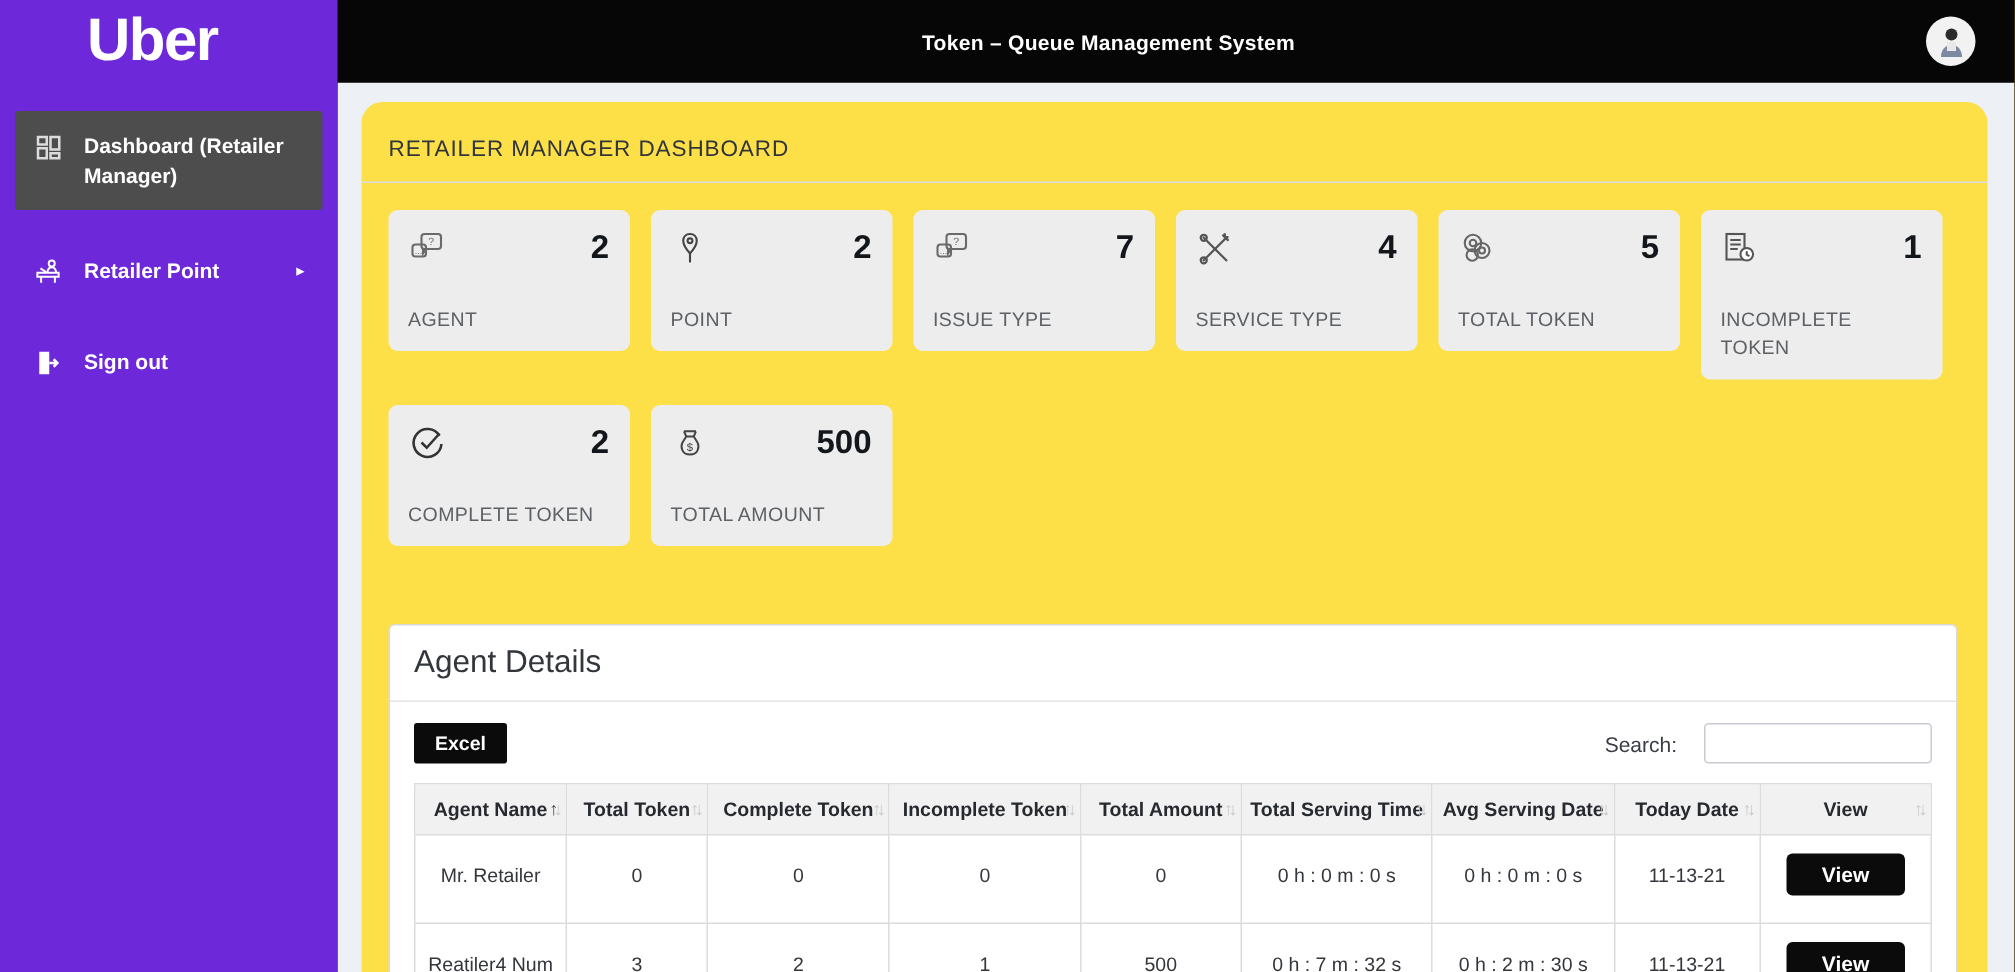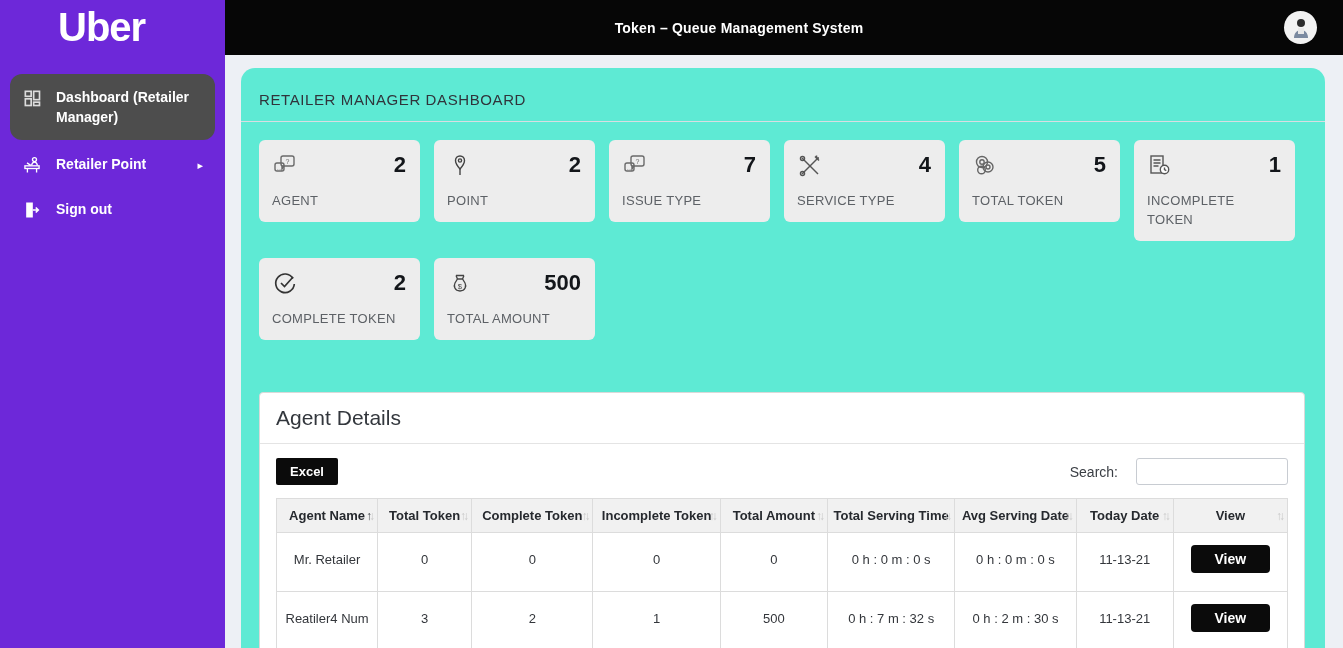--- a/index.html
+++ b/index.html
@@ -13,38 +13,38 @@
     display:flex; align-items:center; justify-content:center;
     color:#fff; font-size:14px; font-weight:700; letter-spacing:.2px; }
   .avatar { position:absolute; right:26px; top:11px; width:33px; height:33px; border-radius:50%;
     background:#f2f2f2; overflow:hidden; display:flex; align-items:center; justify-content:center; cursor:pointer; }
 
   
   .sidebar { position:absolute; left:0; top:0; width:225px; height:648px; background:#6d28d9; z-index:6; }
   .logo { color:#fff; font-size:40px; font-weight:600; letter-spacing:-1px; padding:2px 0 0 58px; line-height:50px; }
   .nav { margin-top:22px; }
   .nav-item { display:flex; align-items:flex-start; gap:14px; color:#fff; font-size:14px; font-weight:700;
-    padding:10px 12px; margin:4px 10px; border-radius:12px; cursor:pointer; line-height:20px; }
+    padding:10px 12px; margin:20px 10px; border-radius:2px; cursor:pointer; line-height:20px; }
   .nav-item.active { background:#4d4d4d; padding-top:13px; padding-bottom:13px; }
   .nav-item .nav-ic { flex:0 0 20px; margin-top:1px; }
   .nav-item .chev { margin-left:auto; font-size:11px; align-self:center; color:#fff; }
 
   
   .main { position:absolute; left:225px; top:55px; width:1118px; height:593px; background:#edf0f5; }
-  .content-card { margin:13px 18px 0 16px; background:#5eead4; border-radius:14px 14px 0 0;
+  .content-card { margin:13px 18px 0 16px; background:#fde047; border-radius:14px 14px 0 0;
     height:580px; padding:14px 20px 0 18px; overflow:hidden; }
   .page-title { font-size:15px; color:#30343b; letter-spacing:.6px; font-weight:500; padding:9px 0 13px 0; }
   .title-divider { border-bottom:1px solid #d9dde2; margin:0 -20px 0 -18px; }
 
   
   .stats { display:flex; flex-wrap:wrap; gap:17px 14px; margin-top:18px; align-items:flex-start; }
   .stat-card { width:161px; min-height:82px; background:#ededed; border-radius:6px; padding:13px 14px 12px 13px; }
   .stat-top { display:flex; justify-content:space-between; align-items:flex-start; }
   .stat-num { font-size:22px; font-weight:700; color:#13161a; line-height:24px; }
-  .stat-label { margin-top:12px; font-size:13px; color:#5d6166; letter-spacing:.3px; line-height:19px; }
+  .stat-label { margin-top:24px; font-size:13px; color:#5d6166; letter-spacing:.3px; line-height:19px; }
   .stat-ic { width:26px; height:26px; }
 
   
   .panel { margin-top:52px; border:1px solid #d9d9d9; border-radius:4px; background:#fff; }
   .panel-header { padding:13px 16px; font-size:21px; color:#33373d; border-bottom:1px solid #e4e4e4; }
   .panel-body { padding:14px 16px 18px 16px; }
   .toolbar { display:flex; align-items:center; }
   .excel-btn { background:#0b0b0b; color:#fff; border:none; font-size:13px; font-weight:600;
     padding:6px 14px; border-radius:2px; cursor:pointer; font-family:inherit; }
   .search-wrap { margin-left:auto; display:flex; align-items:center; gap:18px; }

